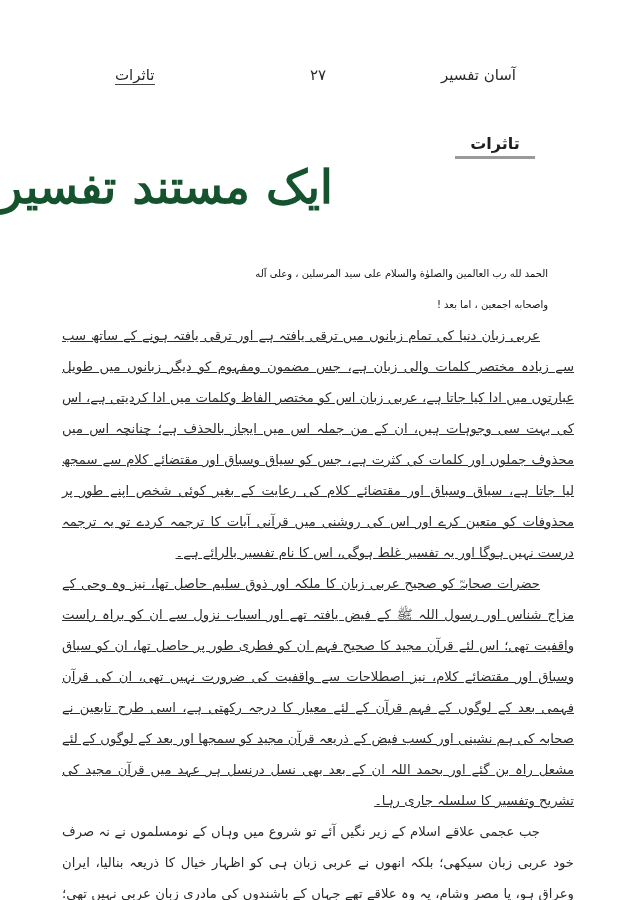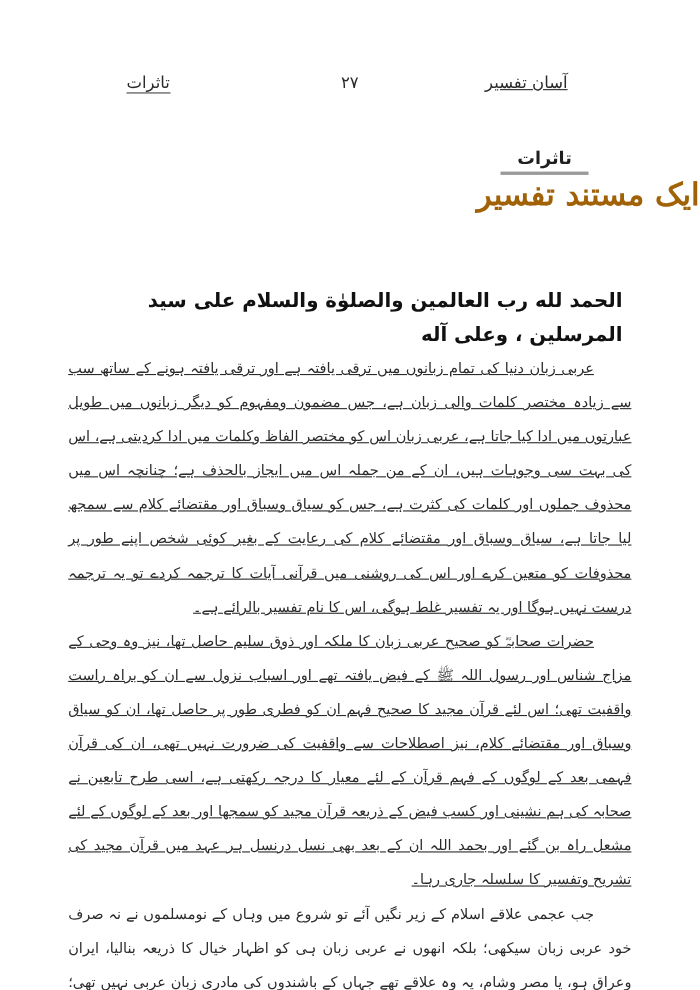--- a/index.html
+++ b/index.html
@@ -1,29 +1,29 @@
 <!DOCTYPE html>
 <html><head>
 <meta charset="utf-8">
 <style>
   html, body { margin: 0; padding: 0; background: #ffffff; }
   body { width: 636px; height: 900px; position: relative; overflow: hidden;
          font-family: "DejaVu Sans", sans-serif; color: #222; }
   .page { position: absolute; inset: 0; direction: rtl; }
   .running-head { position: absolute; top: 66px; left: 60px; right: 60px; height: 24px;
                   font-size: 15px; color: #2a2a2a; }
-  .rh-right { position: absolute; right: 60px; top: 0; text-decoration: underline; }
+  .rh-right { position: absolute; right: 60px; top: 0; }
   .rh-center { position: absolute; left: 50%; transform: translateX(-50%); top: 0; text-align: right; }
   .rh-left { position: absolute; left: 55px; top: 0; border-bottom: 1px solid #444; line-height: 18px; }
   .section-label { position: absolute; top: 134px; left: 455px; width: 80px; text-align: center;
                    font-size: 16px; font-weight: bold; color: #1f1f1f; }
   .section-rule { position: absolute; top: 156px; left: 455px; width: 80px; height: 3px; background: #9a9a9a; }
-  .title { position: absolute; top: 160px; left: 0; right: 0; text-align: right;
-           font-family: "DejaVu Serif", serif; font-size: 28px; font-weight: bold; color: #a16207; letter-spacing: 1px; }
-  .invocation { position: absolute; top: 258px; left: 125px; right: 70px; font-size: 18px; font-weight: bold;
+  .title { position: absolute; top: 160px; left: 0; right: 0; text-align: left;
+           font-family: "DejaVu Serif", serif; font-size: 46px; font-weight: bold; color: #14532d; letter-spacing: 1px; }
+  .invocation { position: absolute; top: 258px; left: 125px; right: 88px; font-size: 10px; font-weight: normal;
                 color: #111; line-height: 31px; text-align: right; }
   .body-text { position: absolute; top: 320px; left: 62px; right: 62px; font-size: 13.2px; line-height: 31px;
                color: #2b2b2b; text-align: justify; }
   .para { margin: 0; text-indent: 0; }
   .para.indent { text-indent: 34px; }
   .para.last-short { text-align-last: right; text-decoration: underline; }
 </style>
 </head>
 <body>
 
@@ -35,20 +35,21 @@
     <span class="rh-left">تاثرات</span>
   </div>
 
   <div class="section-label">تاثرات</div>
   <div class="section-rule"></div>
 
   <div class="title">ایک مستند تفسیر</div>
 
   <div class="invocation">
     <div>الحمد لله رب العالمين والصلوٰة والسلام على سيد المرسلين ، وعلى آله</div>
+    <div>واصحابه اجمعين ، اما بعد !</div>
   </div>
 
   <div class="body-text">
     <p class="para indent last-short">عربی زبان دنیا کی تمام زبانوں میں ترقی یافتہ ہے اور ترقی یافتہ ہونے کے ساتھ سب سے زیادہ مختصر کلمات والی زبان ہے، جس مضمون ومفہوم کو دیگر زبانوں میں طویل عبارتوں میں ادا کیا جاتا ہے، عربی زبان اس کو مختصر الفاظ وکلمات میں ادا کردیتی ہے، اس کی بہت سی وجوہات ہیں، ان کے من جملہ اس میں ایجاز بالحذف ہے؛ چنانچہ اس میں محذوف جملوں اور کلمات کی کثرت ہے، جس کو سیاق وسباق اور مقتضائے کلام سے سمجھ لیا جاتا ہے، سیاق وسباق اور مقتضائے کلام کی رعایت کے بغیر کوئی شخص اپنے طور پر محذوفات کو متعین کرے اور اس کی روشنی میں قرآنی آیات کا ترجمہ کردے تو یہ ترجمہ درست نہیں ہوگا اور یہ تفسیر غلط ہوگی، اس کا نام تفسیر بالرائے ہے۔</p>
     <p class="para indent last-short">حضرات صحابہؓ کو صحیح عربی زبان کا ملکہ اور ذوق سلیم حاصل تھا، نیز وہ وحی کے مزاج شناس اور رسول اللہ ﷺ کے فیض یافتہ تھے اور اسباب نزول سے ان کو براہ راست واقفیت تھی؛ اس لئے قرآن مجید کا صحیح فہم ان کو فطری طور پر حاصل تھا، ان کو سیاق وسباق اور مقتضائے کلام، نیز اصطلاحات سے واقفیت کی ضرورت نہیں تھی، ان کی قرآن فہمی بعد کے لوگوں کے فہم قرآن کے لئے معیار کا درجہ رکھتی ہے، اسی طرح تابعین نے صحابہ کی ہم نشینی اور کسب فیض کے ذریعہ قرآن مجید کو سمجھا اور بعد کے لوگوں کے لئے مشعل راہ بن گئے اور بحمد اللہ ان کے بعد بھی نسل درنسل ہر عہد میں قرآن مجید کی تشریح وتفسیر کا سلسلہ جاری رہا۔</p>
     <p class="para indent">جب عجمی علاقے اسلام کے زیر نگیں آئے تو شروع میں وہاں کے نومسلموں نے نہ صرف خود عربی زبان سیکھی؛ بلکہ انھوں نے عربی زبان ہی کو اظہار خیال کا ذریعہ بنالیا، ایران وعراق ہو، یا مصر وشام، یہ وہ علاقے تھے جہاں کے باشندوں کی مادری زبان عربی نہیں تھی؛ لیکن انھوں نے پوری طرح عربی زبان کو اختیار کرلیا؛ لیکن بعد کو جب اسلام مختلف عجمی علاقوں میں پہنچا تو یہ کیفیت پیدا نہیں ہوسکی، لوگوں نے اپنی زبان سے تعلق باقی رکھتے ہوئے اسلام کی خدمت کی اور قرآن مجید کا ترجمہ کیا، اس ترجمہ کو درحقیقت ترجمانی ہی کا نام دیا جاسکتا ہے؛ کیوں کہ قرآن مجید کو اس کی اعجازی کیفیت</p>
   </div>
 
 </div>
 

